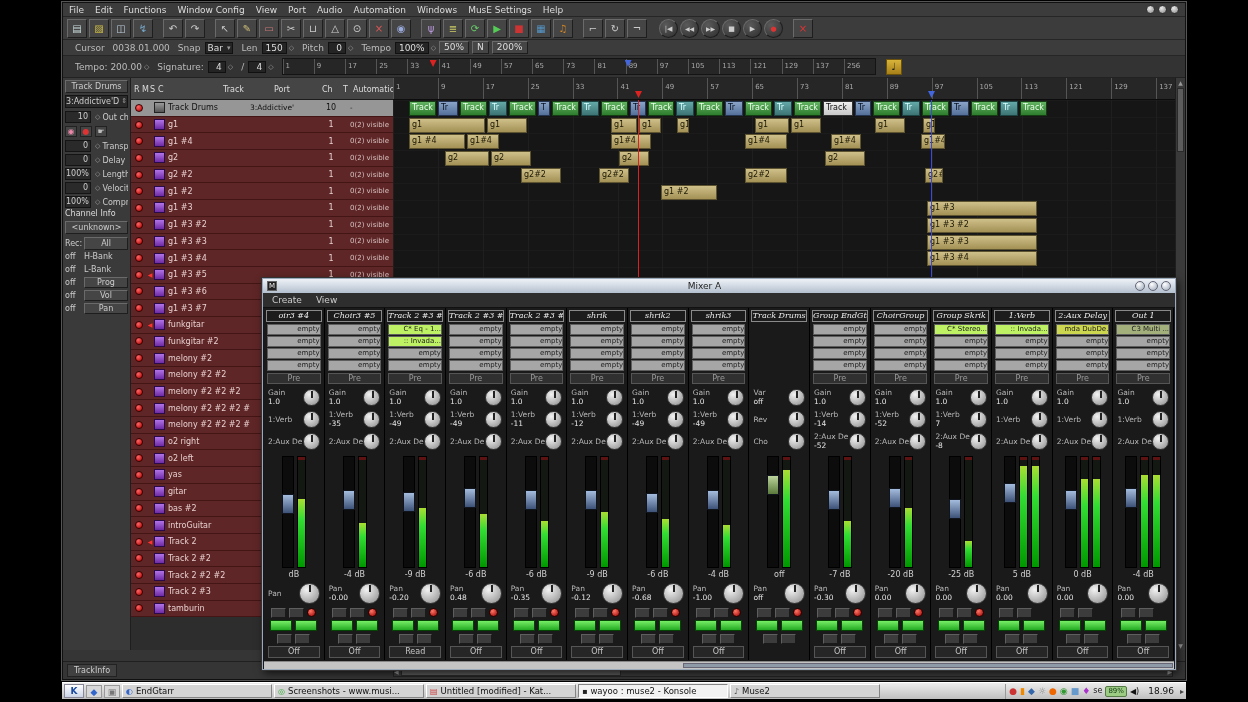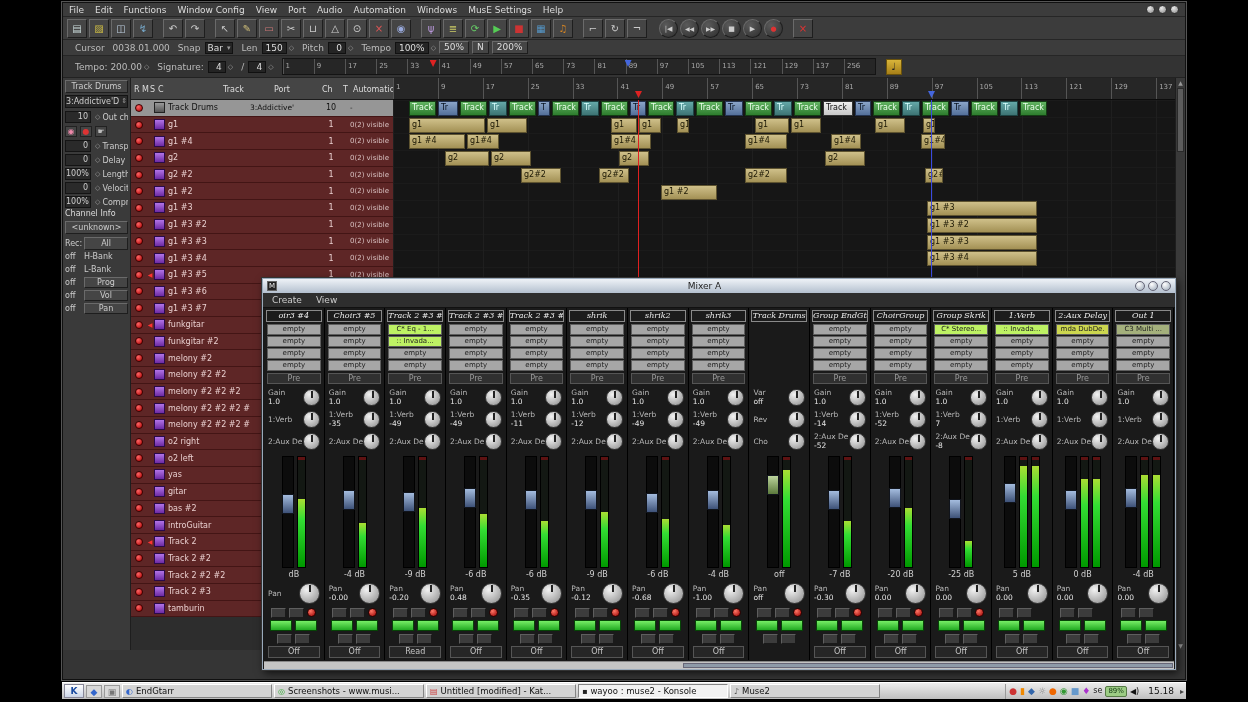--- a/index.html
+++ b/index.html
@@ -99,21 +99,21 @@
 
 #mixer-win{position:absolute;left:262px;top:278px;width:914px;height:392px;background:#181818;border:1px solid #9aaabb;box-shadow:0 0 0 1px #333,2px 3px 8px rgba(0,0,0,.7);z-index:5}
 .mx-titlebar{height:14px;background:linear-gradient(#eef2f7,#b4c0cf);display:flex;align-items:center;padding:0 4px;color:#222}
 .mx-title{flex:1;text-align:center;font-size:9px}
 .mx-btn{width:10px;height:10px;border-radius:50%;background:radial-gradient(circle at 35% 30%,#fff,#9aa8b8);border:1px solid #667;margin-left:3px;flex:none}
 .mx-menubar{height:15px;background:#2e2e2e;border-bottom:1px solid #111;display:flex;align-items:center;gap:14px;padding:0 9px;color:#ccc}
 .mx-body{position:absolute;top:29px;left:1px;right:1px;bottom:9px;background:#0e0e0e;display:flex;overflow:hidden}
 .strip{flex:1;min-width:0;border-right:1px solid #000;background:#1a1a1a;display:flex;flex-direction:column;padding:1px;overflow:hidden}
 .sname{height:12px;margin:1px 1px 2px;border:1px solid #8a8a8a;background:#1c1c1c;color:#eee;font-size:8px;font-style:italic;font-family:"DejaVu Serif",serif;text-align:center;line-height:10px;overflow:hidden;white-space:nowrap;flex:none}
 .slots{flex:none}
-.slot{height:11px;margin:0 2px 1px;background:#a6a6a6;border:1px solid #5e5e5e;font-size:7px;color:#1c1c1c;text-align:center;line-height:9px;overflow:hidden;white-space:nowrap}
+.slot{height:11px;margin:0 2px 1px;background:#a6a6a6;border:1px solid #5e5e5e;font-size:7px;color:#1c1c1c;text-align:right;line-height:9px;overflow:hidden;white-space:nowrap}
 .slot.g{background:#bef264}
 .slot.y{background:#ccd74f}
 .slot.o{background:#a4b07c}
 .prebtn{height:11px;margin:1px 2px 2px;background:#303030;border:1px solid #555;color:#9a9a9a;font-size:8px;text-align:center;line-height:9px;flex:none}
 .midi .slots,.midi .prebtn{visibility:hidden}
 .krow{display:flex;align-items:center;height:22px;flex:none;padding:0 3px}
 .ktxt{flex:1;display:flex;flex-direction:column;line-height:9px;font-size:7.5px;color:#b8b8b8;overflow:hidden;white-space:nowrap}
 .kval{color:#e4e4e4}
 .knob{width:17px;height:17px;border-radius:50%;background:radial-gradient(circle at 35% 30%,#f2f2f2,#8a8a8a);border:1px solid #3a3a3a;position:relative;flex:none}
 .knob::after{content:"";position:absolute;left:48%;top:1px;width:2px;height:7px;background:#222}
@@ -883,20 +883,28 @@
           </div>
       </div>
 
       <div class="vscroll">
         <span class="sarr up"></span>
         <div class="vthumb"></div>
         <span class="sarr dn" style="position:absolute;bottom:0;left:0;right:0"></span>
       </div>
     </div>
 
+    <div class="bottombar">
+      <span class="status-tab">TrackInfo</span>
+      <div class="hscroll">
+        <span class="sarr lf"></span>
+        <div class="hthumb"></div>
+        <span class="sarr rt" style="margin-left:auto"></span>
+      </div>
+    </div>
   </div>
 
   <div id="mixer-win">
     <div class="mx-titlebar">
       <span class="app-ico"></span>
       <span class="mx-title">Mixer A</span>
       <span class="mx-btn"></span>
       <span class="mx-btn"></span>
       <span class="mx-btn"></span>
     </div>
@@ -1932,17 +1940,17 @@
 
         <span class="trayicon" style="color: rgb(102, 153, 204);">■</span>
 
         <span class="trayicon" style="color: rgb(170, 51, 204);">♦</span>
 
         <span class="trayicon" style="color: rgb(34, 34, 34); font-size: 8px;">se</span>
 
       <span class="battery"><i>89%</i></span>
       <span class="trayicon volico"></span>
     </span>
-    <span class="clock">15.18</span>
+    <span class="clock">18.96</span>
     <span class="panel-arrow"></span>
   </div>
 
 </div>
 
 </body></html>

